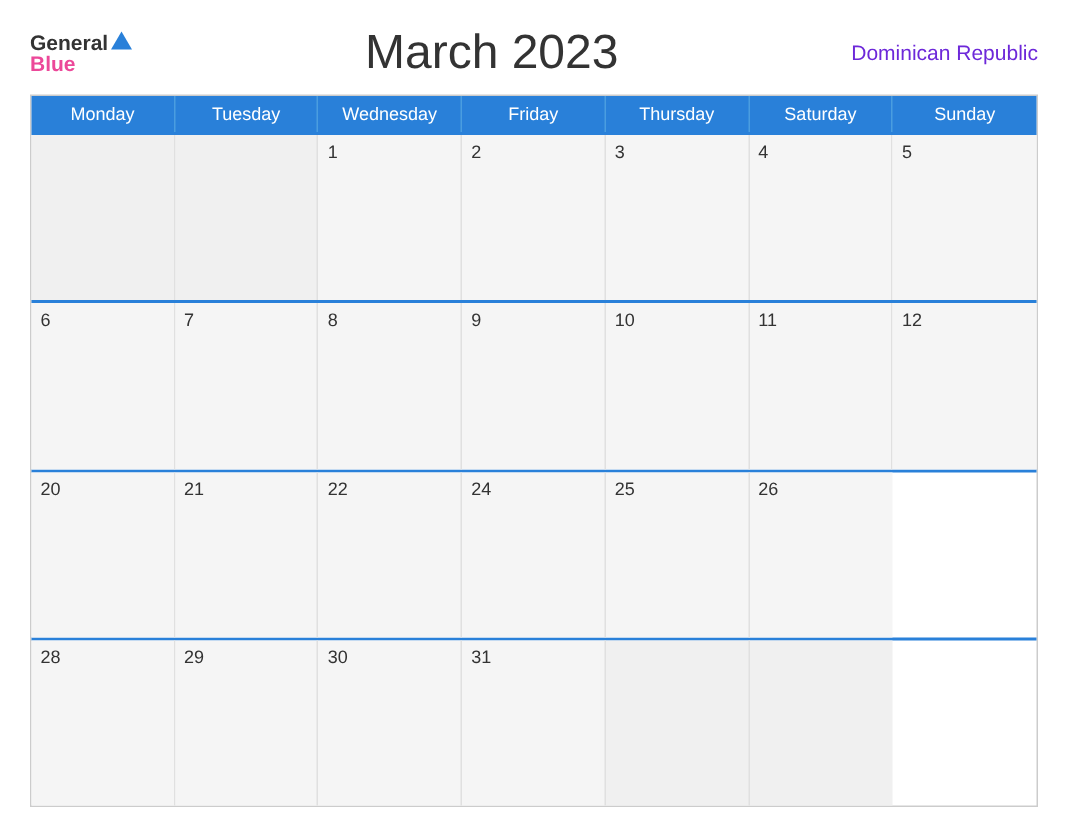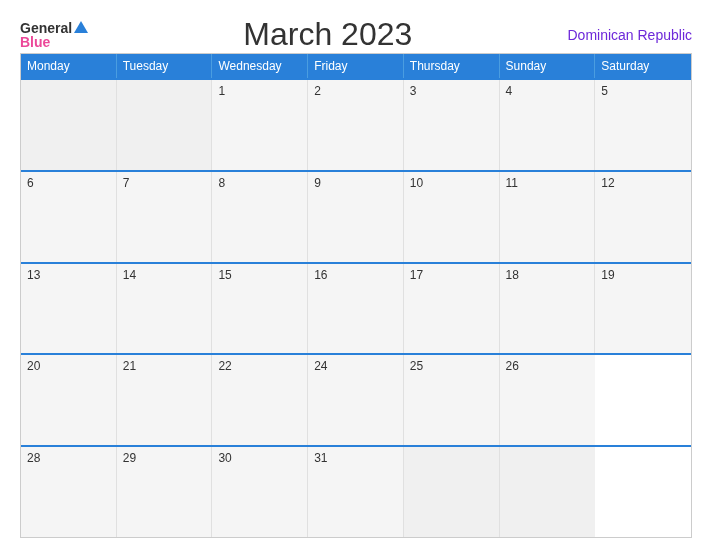--- a/index.html
+++ b/index.html
@@ -14,20 +14,21 @@
       width: 712px;
       height: 550px;
       padding: 16px 20px 12px 20px;
       display: flex;
       flex-direction: column;
     }
     .header {
       display: flex;
       align-items: center;
       justify-content: space-between;
+      margin-bottom: 10px;
       gap: 40px;
     }
     .logo {
       display: flex;
       align-items: flex-end;
       font-size: 13px;
       font-weight: bold;
       color: #333;
       line-height: 1;
     }
@@ -71,20 +72,21 @@
     }
     .cal-header {
       display: grid;
       grid-template-columns: repeat(7, 1fr);
       background: #2980d9;
     }
     .cal-header-cell {
       color: #fff;
       font-size: 12px;
       padding: 5px 6px;
+      text-align: center;
       font-weight: normal;
       border-right: 1px solid #4a9de0;
     }
     .cal-header-cell:last-child {
       border-right: none;
     }
     .cal-body {
       flex: 1;
       display: flex;
       flex-direction: column;
@@ -136,22 +138,22 @@
     <div class="country">Dominican Republic</div>
   </div>
 
   <div class="calendar">
     <div class="cal-header">
     <div class="cal-header-cell">Monday</div>
         <div class="cal-header-cell">Tuesday</div>
         <div class="cal-header-cell">Wednesday</div>
         <div class="cal-header-cell">Friday</div>
         <div class="cal-header-cell">Thursday</div>
+        <div class="cal-header-cell">Saturday</div>
         <div class="cal-header-cell">Sunday</div>
-        <div class="cal-header-cell">Saturday</div>
       </div>
     <div class="cal-body">
     <div class="cal-week">
           <div class="cal-cell empty"></div>
           <div class="cal-cell empty"></div>
           <div class="cal-cell">
             <span class="day-num">1</span>
           </div>
           <div class="cal-cell">
             <span class="day-num">2</span>
@@ -180,43 +182,20 @@
             <span class="day-num">9</span>
           </div>
           <div class="cal-cell">
             <span class="day-num">10</span>
           </div>
           <div class="cal-cell">
             <span class="day-num">11</span>
           </div>
           <div class="cal-cell">
             <span class="day-num">12</span>
-          </div>
-        </div>
-        <div class="cal-week">
-          <div class="cal-cell">
-            <span class="day-num">13</span>
-          </div>
-          <div class="cal-cell">
-            <span class="day-num">14</span>
-          </div>
-          <div class="cal-cell">
-            <span class="day-num">15</span>
-          </div>
-          <div class="cal-cell">
-            <span class="day-num">16</span>
-          </div>
-          <div class="cal-cell">
-            <span class="day-num">17</span>
-          </div>
-          <div class="cal-cell">
-            <span class="day-num">18</span>
-          </div>
-          <div class="cal-cell">
-            <span class="day-num">19</span>
           </div>
         </div>
         <div class="cal-week">
           <div class="cal-cell">
             <span class="day-num">20</span>
           </div>
           <div class="cal-cell">
             <span class="day-num">21</span>
           </div>
           <div class="cal-cell">

